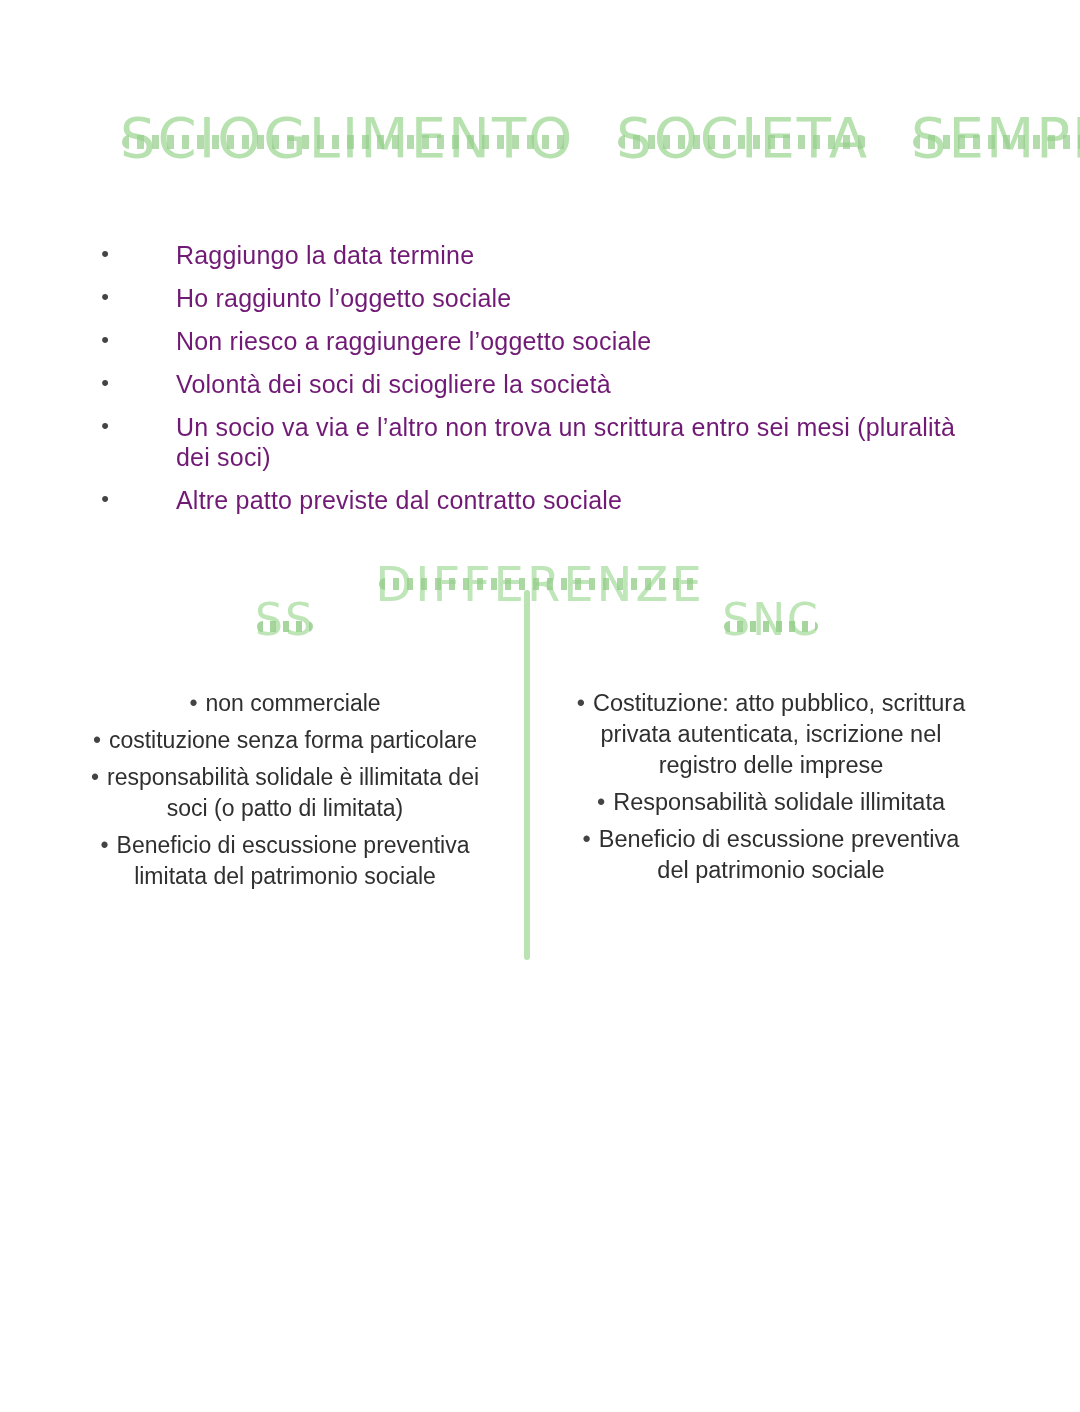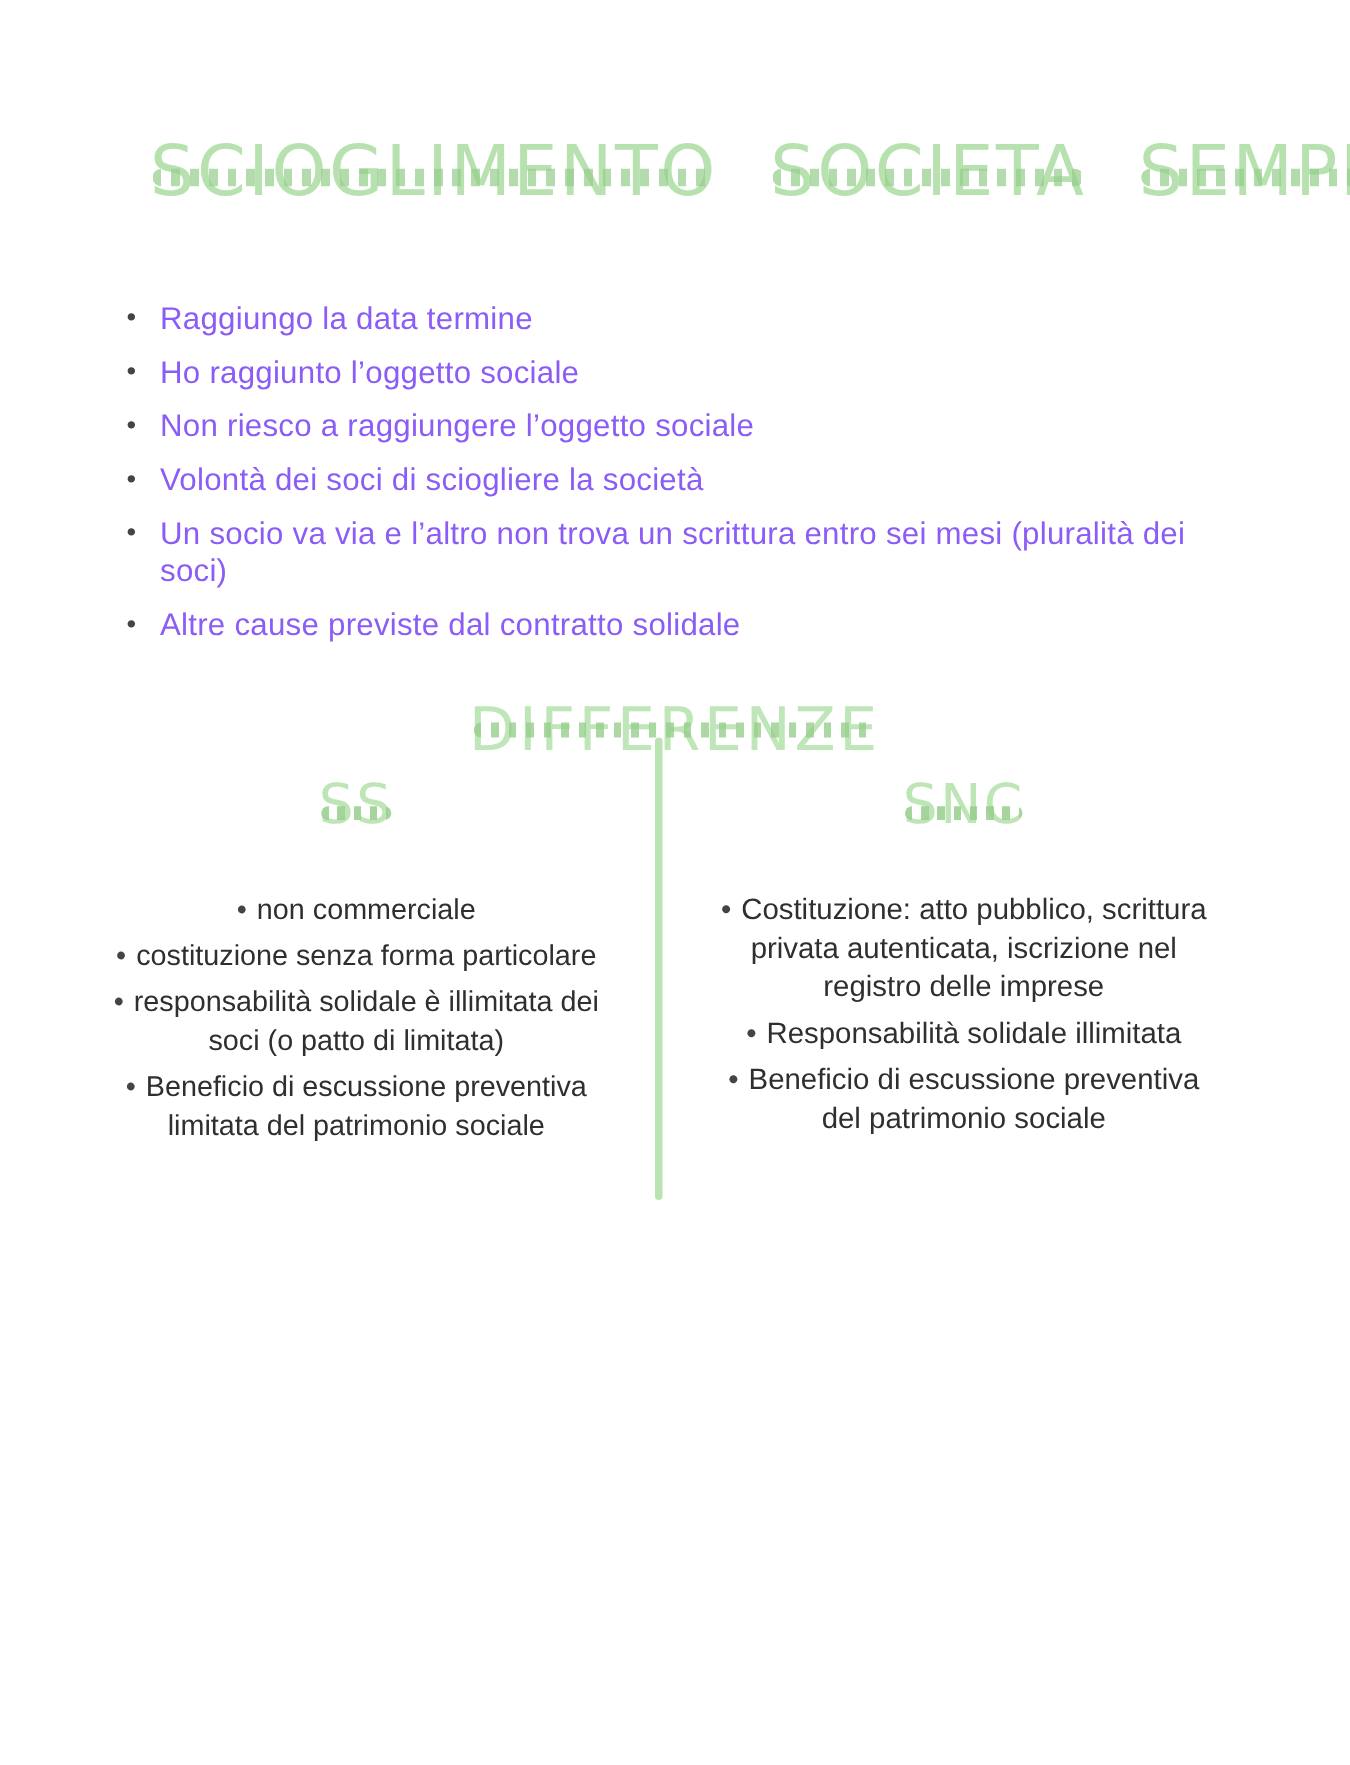--- a/index.html
+++ b/index.html
@@ -81,21 +81,22 @@
     line-height: 28px;
     color: #444;
     width: 10px;
     flex: none;
     text-align: center;
   }
   .main-list .text {
     font-size: 25px;
     line-height: 30px;
     letter-spacing: .2px;
-    color: #8b5cf6;
+    color: #701a75;
+    margin-left: 48px;
   }
 
   
   .differenze {
     position: absolute;
     top: 556px;
     left: 0;
     width: 1080px;
     text-align: center;
   }
@@ -147,21 +148,20 @@
 
   .col-heading {
     font-family: "DejaVu Sans", sans-serif;
     font-size: 44px;
     letter-spacing: 2px;
     color: #bde5b5;
     position: relative;
     display: inline-block;
     line-height: 1.1;
     margin-bottom: 30px;
-    margin-top: 24px;
   }
   .col-heading::after {
     content: "";
     position: absolute;
     left: 2px;
     right: 2px;
     top: 52%;
     height: 11px;
     background:
       repeating-linear-gradient(
@@ -221,21 +221,21 @@
     <div class="bullet-row">
       <span class="dot">•</span>
       <span class="text">Volontà dei soci di sciogliere la società</span>
     </div>
     <div class="bullet-row">
       <span class="dot">•</span>
       <span class="text">Un socio va via e l’altro non trova un scrittura entro sei mesi (pluralità dei soci)</span>
     </div>
     <div class="bullet-row">
       <span class="dot">•</span>
-      <span class="text">Altre cause previste dal contratto solidale</span>
+      <span class="text">Altre patto previste dal contratto sociale</span>
     </div>
   </div>
 
   <div class="differenze">
     <span class="word">DIFFERENZE</span>
   </div>
 
   <div class="divider"></div>
 
   <div class="col left">

